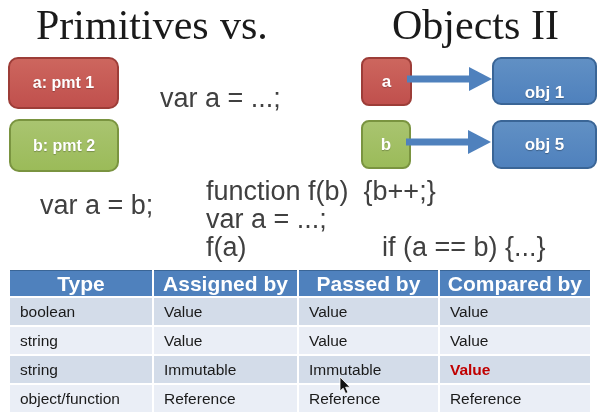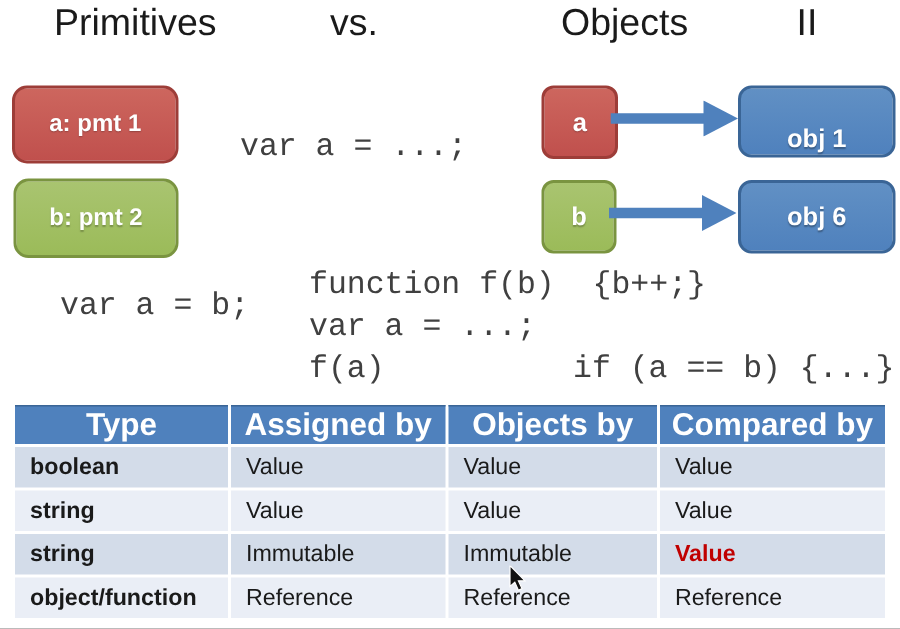--- a/index.html
+++ b/index.html
@@ -1,22 +1,22 @@
 <!DOCTYPE html>
 <html style="--title_color: #1a1a1a; --accent_red: #c0504d; --accent_red_border: #9d3d38; --accent_green: #9bbb59; --accent_green_border: #7a9440; --accent_blue: #4f81bd; --accent_blue_border: #3a6596; --table_header: #4f81bd; --band_dark: #d3dce9; --band_light: #eaeef6; --highlight_red: #c00000; --code_color: #404040;"><head>
 <meta charset="utf-8">
 <style>
   html,body{margin:0;padding:0;background:#888;}
   #slide{
     position:relative;width:600px;height:419px;background:#ffffff;
     font-family:"Liberation Sans",sans-serif;overflow:hidden;
   }
   
-  .title-word{position:absolute;top:1px;font-size:25px;color:var(--title_color,#1a1a1a);letter-spacing:0px;}
-  #t-prim{left:36px;} #t-vs{left:220px;} #t-obj{left:374px;} #t-ii{left:531px;}
+  .title-word{position:absolute;top:1px;font-size:42px;color:var(--title_color,#1a1a1a);letter-spacing:0px;font-family:Liberation Serif, serif;}
+  #t-prim{left:36px;} #t-vs{left:220px;} #t-obj{left:392px;} #t-ii{left:531px;}
   
   .pbox{
     position:absolute;border-radius:10px;display:flex;align-items:center;justify-content:center;
     color:#fff;font-weight:bold;font-size:16px;text-shadow:0 1px 1px rgba(0,0,0,.25);
   }
   #box-a{left:8px;top:57px;width:107px;height:48px;
     background:linear-gradient(#cd665e,var(--accent_red,#c0504d));
     border:2.5px solid var(--accent_red_border,#9d3d38);}
   #box-b{left:9px;top:119px;width:106px;height:49px;
     background:linear-gradient(#a9c470,var(--accent_green,#9bbb59));
@@ -38,40 +38,40 @@
     background:linear-gradient(#6190c4,var(--accent_blue,#4f81bd));
     border:2.5px solid var(--accent_blue_border,#3a6596);
   }
   #obj1{left:492px;top:57px;width:101px;height:44px;align-items:flex-end;}
   #obj2{left:492px;top:120px;width:101px;height:45px;}
   .arrow{position:absolute;width:85px;height:24px;}
   #arrow1{left:407px;top:67px;}
   #arrow2{left:406px;top:130px;}
   
   .code{
-    position:absolute;font-family:Liberation Mono, monospace;font-size:21px;
+    position:absolute;font-family:Liberation Sans, sans-serif;font-size:27px;
     color:var(--code_color,#404040);white-space:pre;line-height:28px;
   }
   #code-top{left:160px;top:84px;line-height:29px;}
   #code-assign{left:40px;top:191px;}
   #code-func{left:206px;top:177px;}
   #code-if{left:382px;top:233px;}
   
   #tbl{
     position:absolute;left:8px;top:268px;width:584px;
     border-collapse:separate;border-spacing:2px;table-layout:fixed;
   }
   #tbl th{
     background:var(--table_header,#4f81bd);color:#fff;font-size:21px;font-weight:bold;
     height:25px;text-align:center;padding:0;border-top:1px solid #3a6596;
   }
   #tbl td{height:27px;font-size:15.5px;color:#1a1a1a;padding:0 0 0 10px;text-align:left;}
   #tbl tr.band-dark td{background:var(--band_dark,#d3dce9);}
   #tbl tr.band-light td{background:var(--band_light,#eaeef6);}
-  #tbl td.type-col{font-weight:bold;}
+  #tbl td.type-col{font-weight:normal;}
   #tbl td.cell-red{color:var(--highlight_red,#c00000);font-weight:bold;}
   .w1{width:141px}.w2{width:142px}.w3{width:138px}.w4{width:149px}
   
   #cursor{position:absolute;left:339px;top:377px;width:12px;height:18px;}
 </style>
 </head>
 <body>
 
 <div id="slide">
 
@@ -101,39 +101,39 @@
   </div>
 
   <div class="sq" id="sq-b">
     <span>b</span>
   </div>
   <svg class="arrow" id="arrow2" viewBox="0 0 85 24">
     <rect x="0" y="8.5" width="63" height="7" fill="var(--accent_blue,#4f81bd)"></rect>
     <polygon points="62,0 85,12 62,24" fill="var(--accent_blue,#4f81bd)"></polygon>
   </svg>
   <div class="obox" id="obj2">
-    <span>obj 6</span>
+    <span>obj 5</span>
   </div>
 
   <div class="code" id="code-assign">var a = b;</div>
   <div class="code" id="code-func"><span>function f(b)  {b++;}</span><br><span>var a = ...;</span><br><span>f(a)</span></div>
   <div class="code" id="code-if">if (a == b) {...}</div>
 
   <table id="tbl">
     <colgroup>
         <col class="w1">
         <col class="w2">
         <col class="w3">
         <col class="w4">
       </colgroup>
     <tbody>
         <tr>
       <th>Type</th>
       <th>Assigned by</th>
-      <th>Objects by</th>
+      <th>Passed by</th>
       <th>Compared by</th>
     </tr>
     <tr class="band-dark">
       <td class="type-col">boolean</td>
       <td>Value</td>
       <td>Value</td>
       <td>Value</td>
     </tr>
     <tr class="band-light">
       <td class="type-col">string</td>

